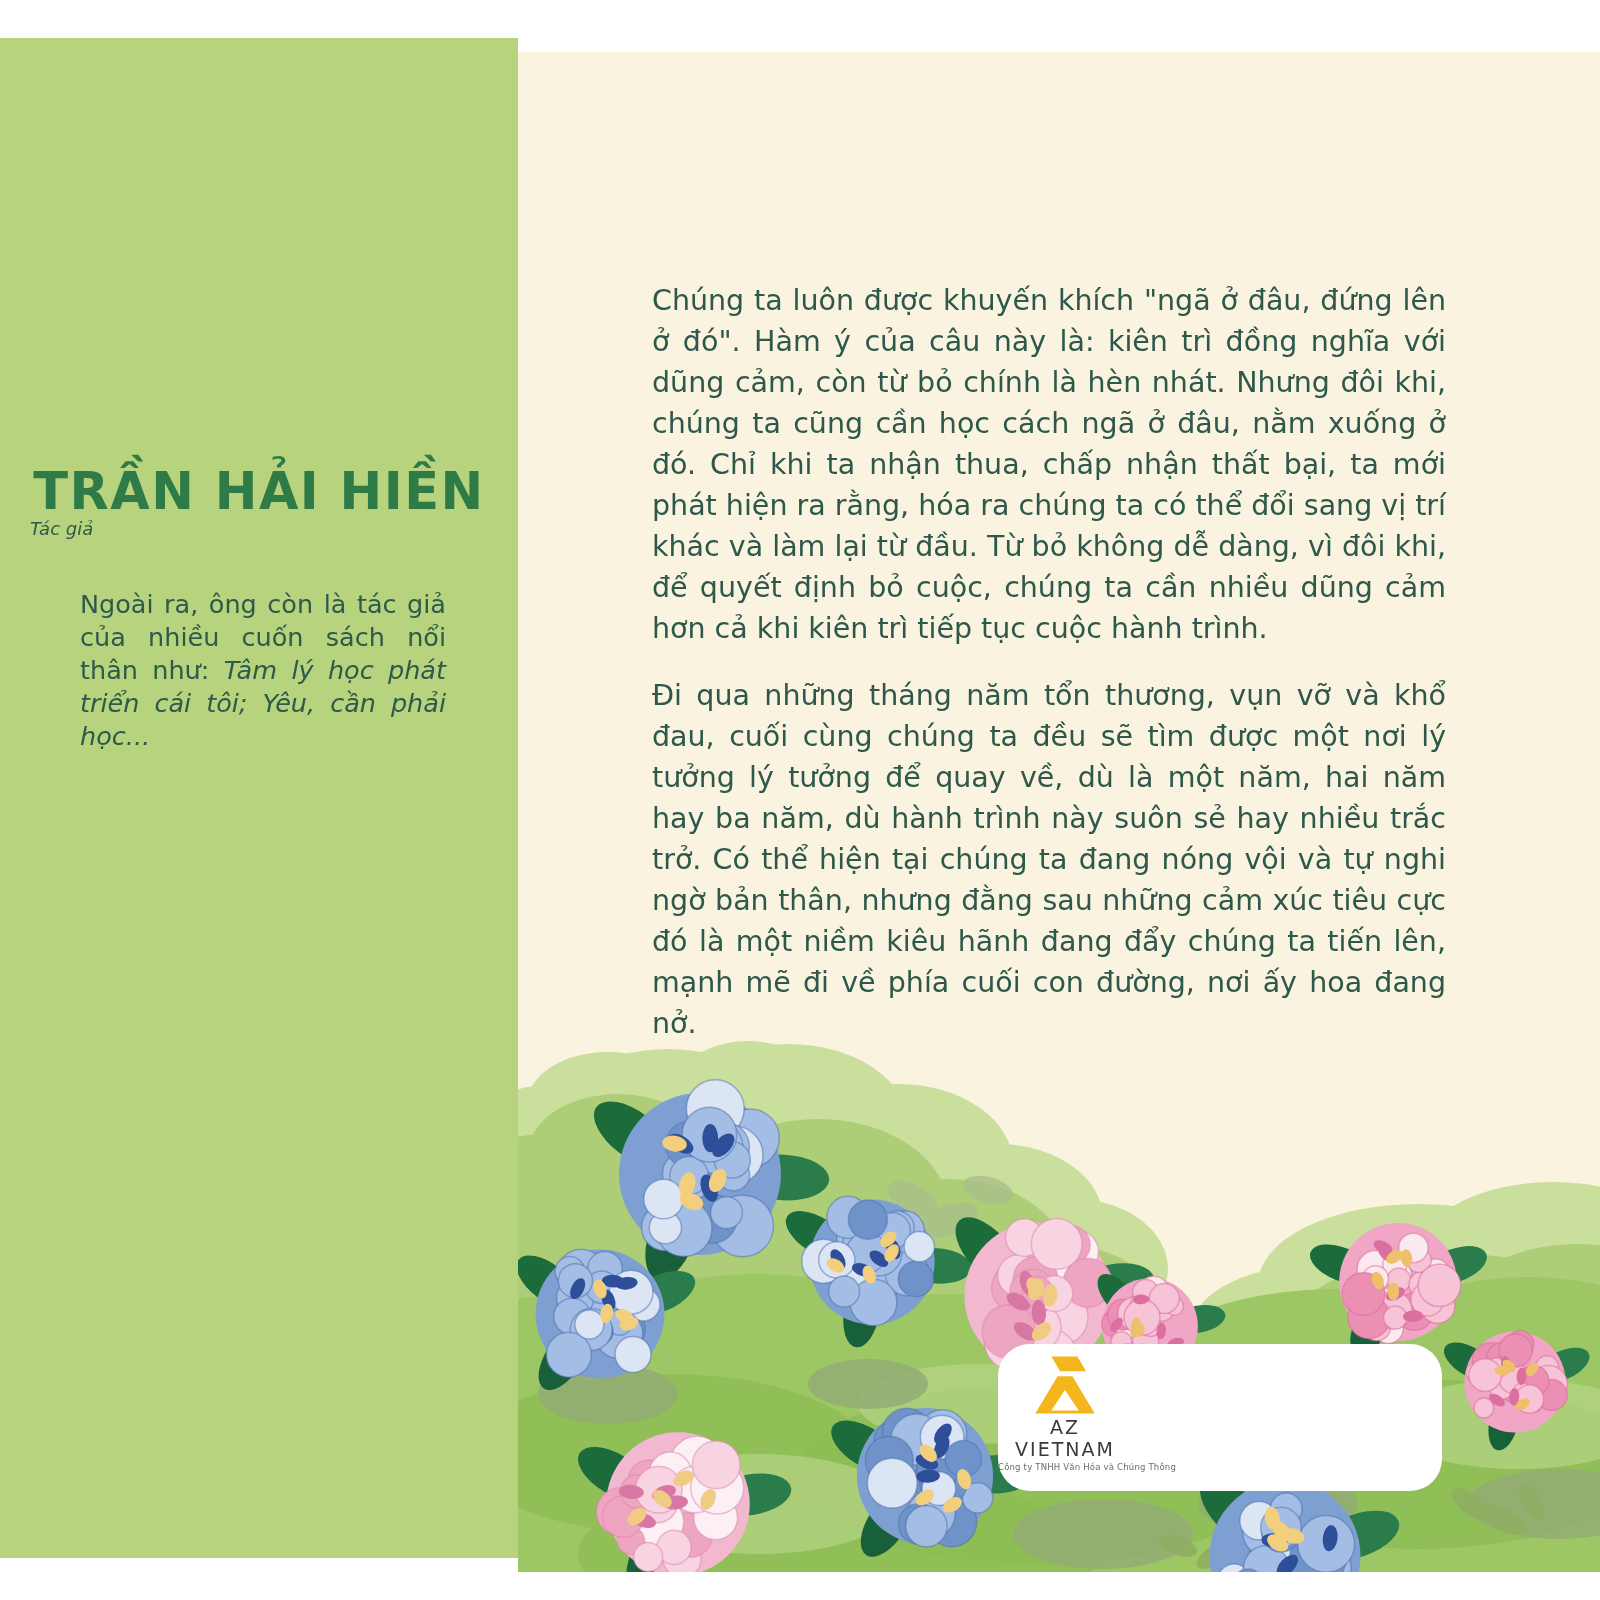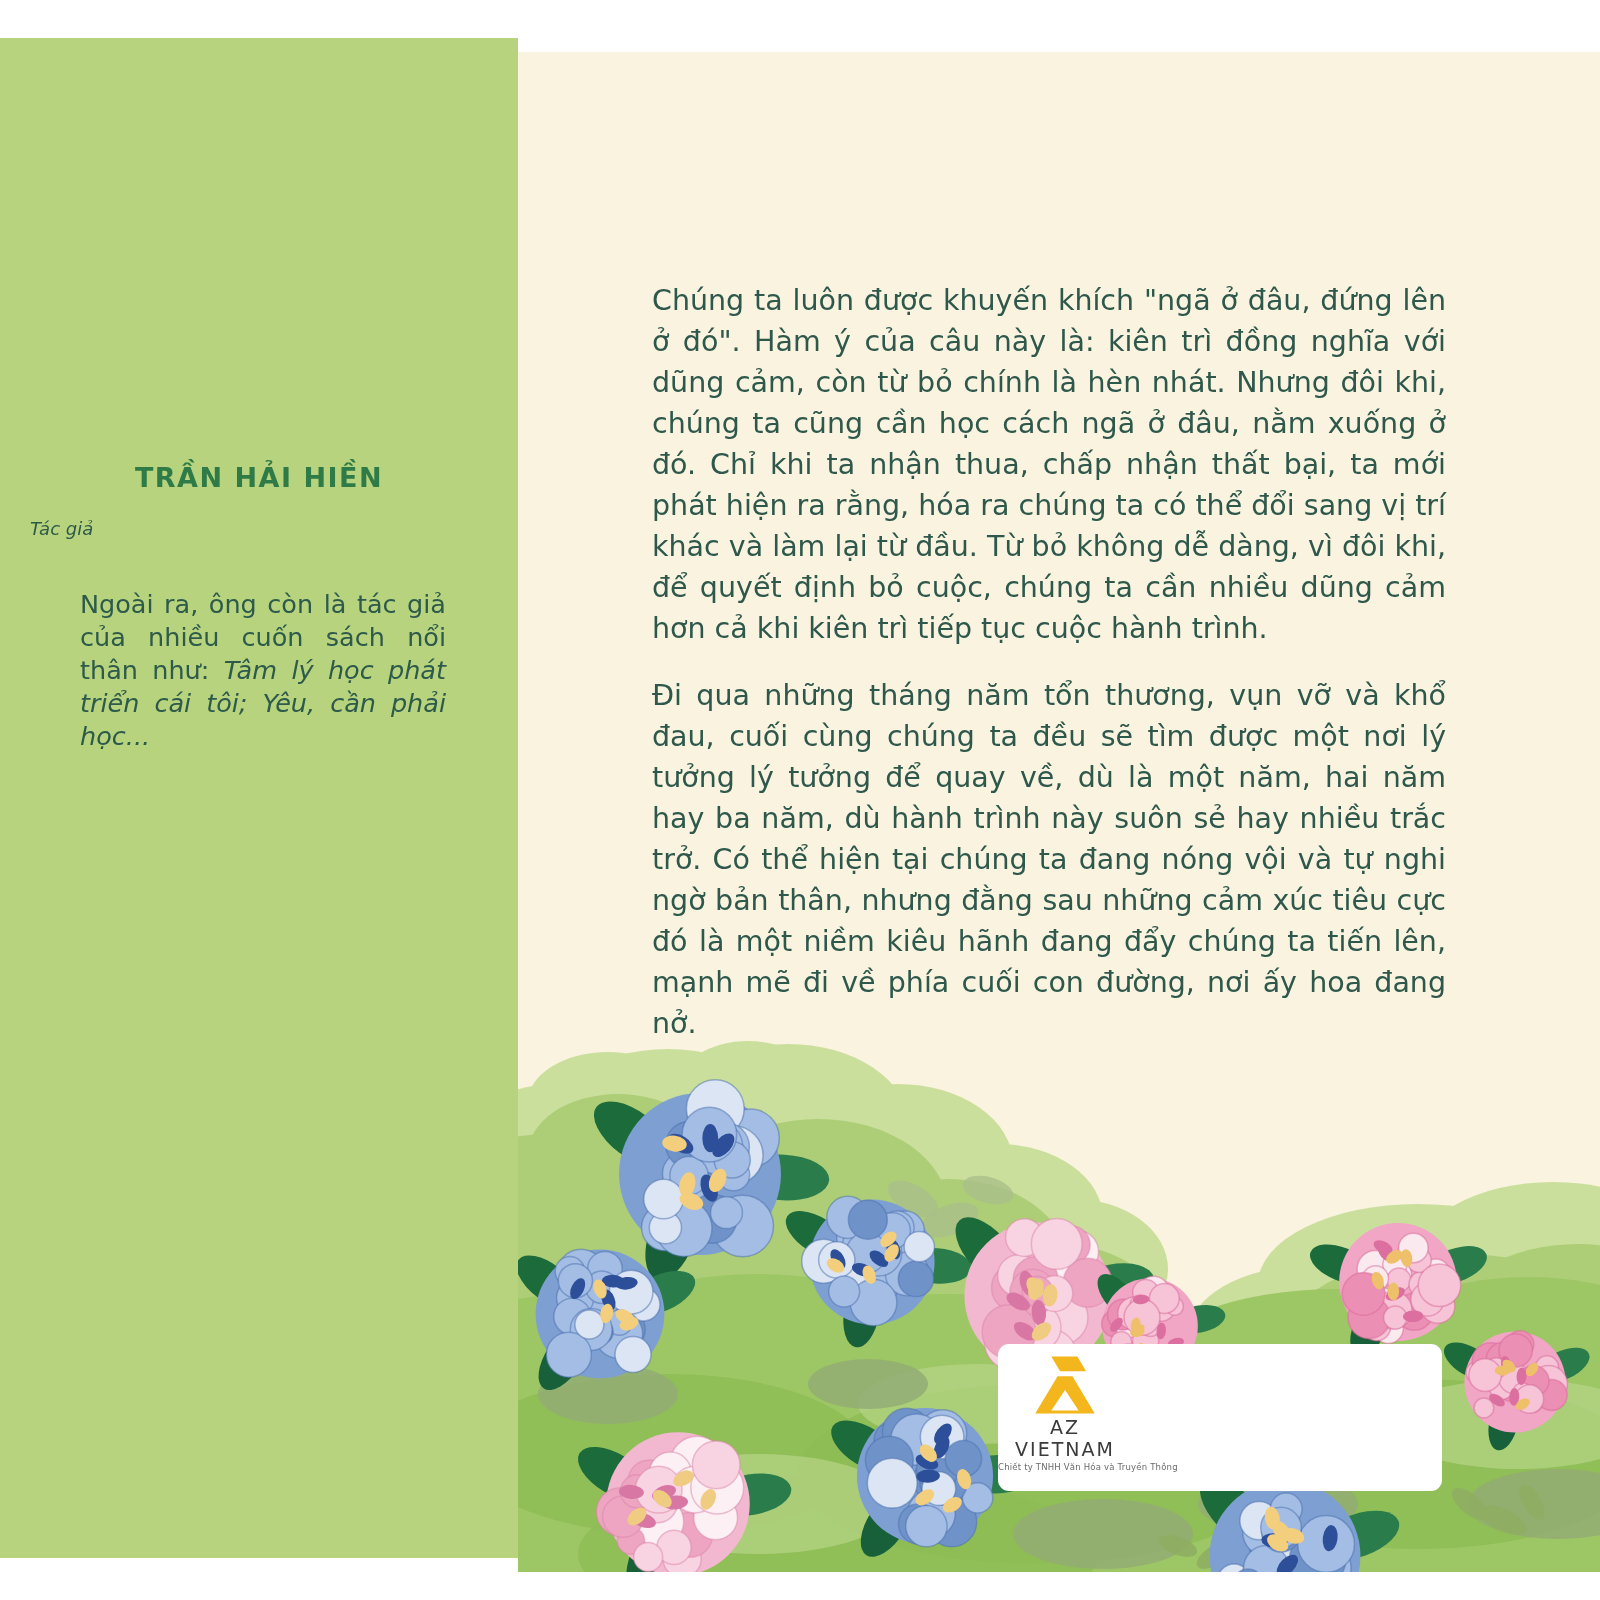--- a/index.html
+++ b/index.html
@@ -11,21 +11,21 @@
   }
   .page{position:absolute;inset:0;}
   
   .flap{
     position:absolute;left:0;top:38px;width:518px;height:1520px;
     background:var(--flap_bg);
   }
   .author-name{
     position:absolute;left:30px;right:30px;top:424px;
     text-align:center;
-    font-size:27px;font-weight:bold;letter-spacing:1.5px;
+    font-size:51px;font-weight:bold;letter-spacing:1.5px;
     color:var(--heading_green);
   }
   .author-role{
     position:absolute;left:30px;right:30px;top:480px;
     text-align:left;font-style:italic;
     font-size:18px;color:var(--text_green);
   }
   .bio{
     position:absolute;left:80px;top:550px;width:366px;
     color:var(--text_green);
@@ -51,21 +51,21 @@
     text-align:justify;
   }
   
   #garden{
     position:absolute;left:0;top:982px;width:1082px;height:538px;
     display:block;
   }
   
   .plate{
     position:absolute;left:480px;top:1292px;width:444px;height:147px;
-    background:var(--plate_white);border-radius:11px;
+    background:var(--plate_white);border-radius:32px;
   }
   .pub{
     position:absolute;left:0;top:12px;width:134px;
     text-align:center;
   }
   .pub svg{display:block;margin:0 auto;}
   .pub-name{
     margin-top:2px;
     font-size:19px;letter-spacing:2px;
     color:var(--logo_text);
@@ -488,18 +488,18 @@
       </svg>
 
     <div class="plate">
       <div class="pub">
         <svg class="az-logo" width="62" height="58" viewBox="0 0 100 92" xmlns="http://www.w3.org/2000/svg">
           <polygon points="28,0 70,0 84,24 42,24" fill="#f3b71d"></polygon>
           <polygon points="38,32 62,32 98,92 2,92" fill="#f3b71d"></polygon>
           <polygon points="50,54 72,87 28,87" fill="#ffffff"></polygon>
         </svg>
         <div class="pub-name">AZ VIETNAM</div>
-        <div class="pub-sub">Chiết ty TNHH Văn Hóa và Truyền Thông</div>
+        <div class="pub-sub">Công ty TNHH Văn Hóa và Chúng Thông</div>
       </div>
     </div>
   </div>
 
 </div>
 
 </body></html>

